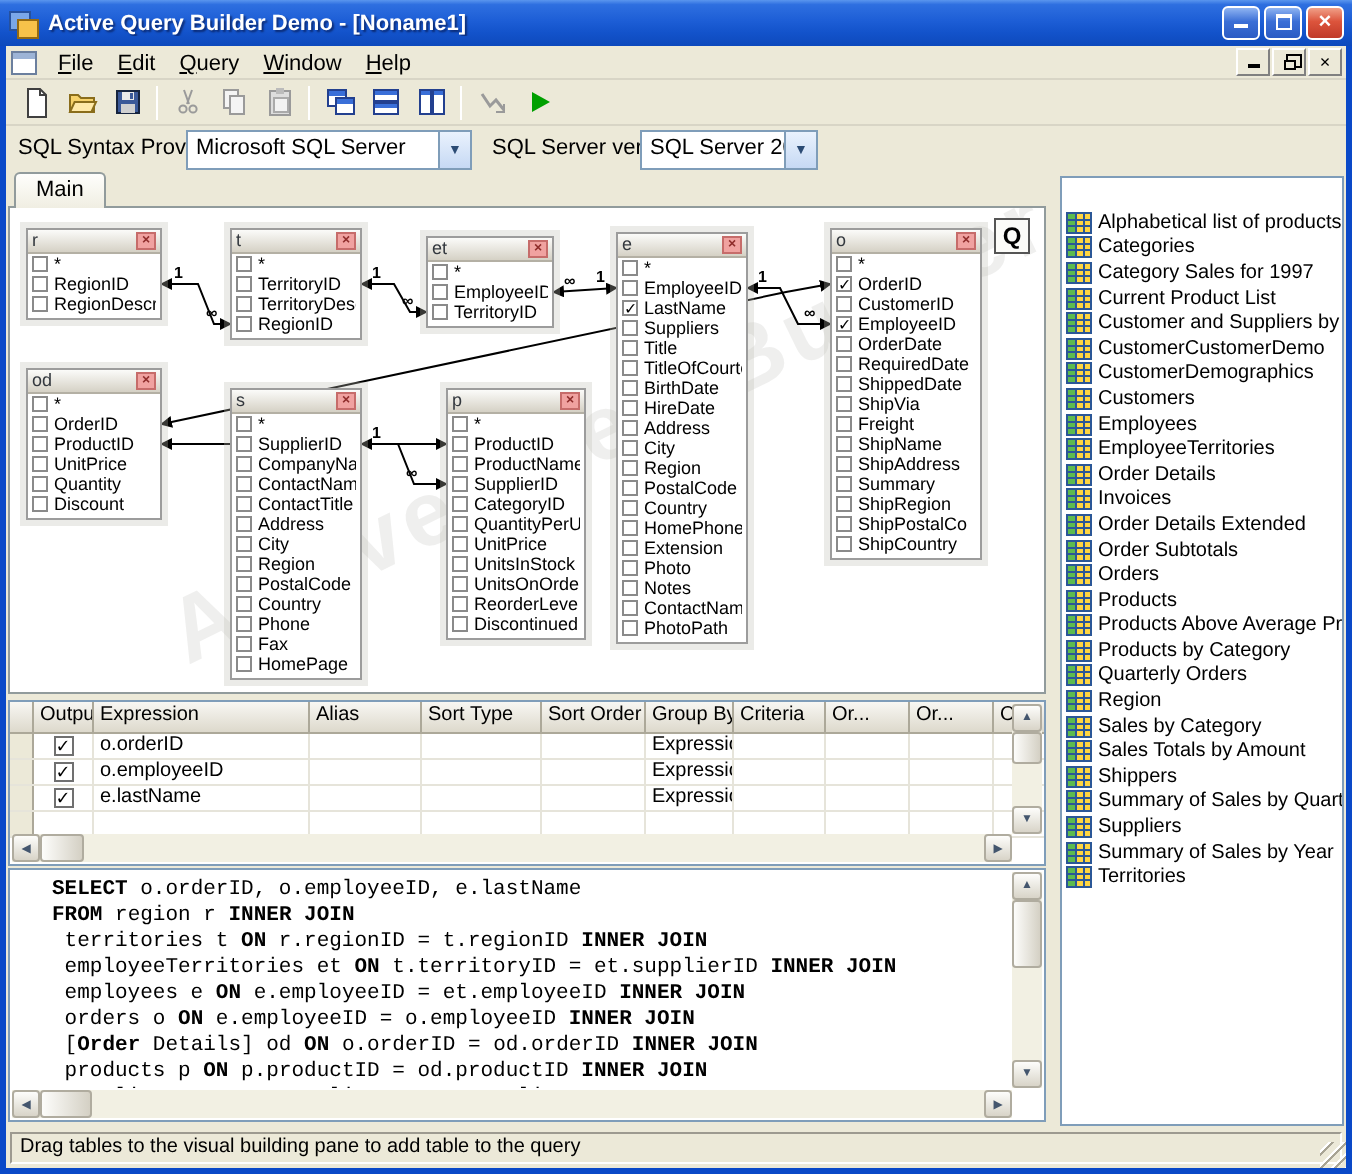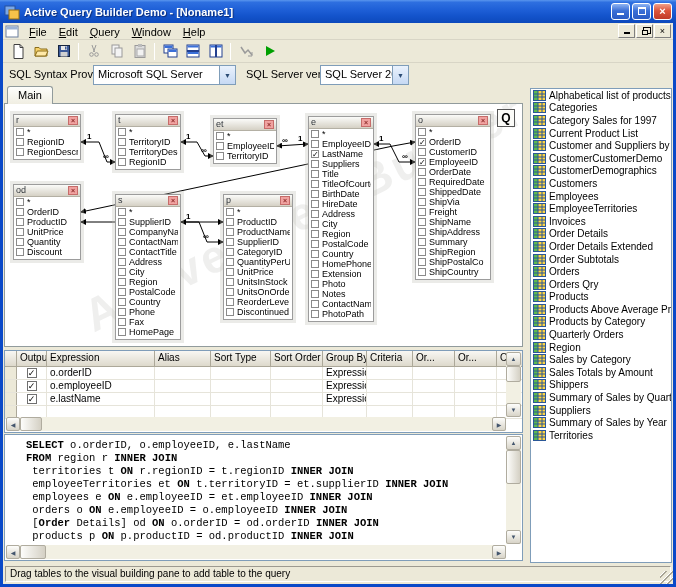--- a/index.html
+++ b/index.html
@@ -92,21 +92,21 @@
 
   
   .sqlpane { position:absolute; left:0; top:348px; width:519px; height:127px; background:#fff; border:1px solid #7F9DB9; overflow:hidden; }
   .sql-text { position:absolute; left:0; top:2px; right:17px; bottom:16px; padding:2px 4px 0 21px; overflow:hidden; }
   .sql-line { font-family:"Liberation Mono", monospace; font-size:10.5px; line-height:13px; white-space:pre; color:#000; }
   .sql-line b { font-weight:bold; }
 
   
   .splitter { position:absolute; left:521px; top:0; width:6px; bottom:0; }
   .sidebar { position:absolute; left:527px; right:1px; top:2px; bottom:1px; background:#fff; border:1px solid #7F9DB9;
-    overflow:hidden; padding:0 0 0 2px; }
+    overflow:hidden; padding:16px 0 0 2px; }
   .sb-item { display:flex; align-items:center; gap:3px; height:12.6px; font-size:10px; white-space:nowrap; overflow:hidden; }
   .sb-item svg { flex:0 0 auto; }
 
   
   .statusbar { position:absolute; left:0; right:0; bottom:0; height:20px; background:#ECE9D8; padding:2px; }
   .status-panel { height:100%; border:1px solid; border-color:#9D9A90 #FFF #FFF #9D9A90; font-size:10px; padding:1px 4px;
     white-space:nowrap; overflow:hidden; }
   .grip { position:absolute; right:0; bottom:0; width:13px; height:13px;
     background:repeating-linear-gradient(135deg, transparent 0 3px, #fff 3px 4px, #A8A494 4px 5px); }
 </style>
@@ -866,42 +866,42 @@
         </div>
         <div class="sb-item">
           <span style="display: flex;">
             <svg width="13" height="11" viewBox="0 0 13 11">
               <rect x="0.5" y="0.5" width="12" height="10" fill="#fff" stroke="#2B5797"></rect>
               <rect x="1" y="1" width="4" height="9" fill="#5DBB4E"></rect>
               <rect x="5" y="1" width="7" height="9" fill="#FFD540"></rect>
               <path d="M5 1v9M9 1v9M1 4h11M1 7h11" stroke="#2B5797" fill="none"></path>
             </svg>
           </span>
+          <span>Order Details</span>
+        </div>
+        <div class="sb-item">
+          <span style="display: flex;">
+            <svg width="13" height="11" viewBox="0 0 13 11">
+              <rect x="0.5" y="0.5" width="12" height="10" fill="#fff" stroke="#2B5797"></rect>
+              <rect x="1" y="1" width="4" height="9" fill="#5DBB4E"></rect>
+              <rect x="5" y="1" width="7" height="9" fill="#FFD540"></rect>
+              <path d="M5 1v9M9 1v9M1 4h11M1 7h11" stroke="#2B5797" fill="none"></path>
+            </svg>
+          </span>
           <span>Invoices</span>
         </div>
         <div class="sb-item">
           <span style="display: flex;">
             <svg width="13" height="11" viewBox="0 0 13 11">
               <rect x="0.5" y="0.5" width="12" height="10" fill="#fff" stroke="#2B5797"></rect>
               <rect x="1" y="1" width="4" height="9" fill="#5DBB4E"></rect>
               <rect x="5" y="1" width="7" height="9" fill="#FFD540"></rect>
               <path d="M5 1v9M9 1v9M1 4h11M1 7h11" stroke="#2B5797" fill="none"></path>
             </svg>
           </span>
-          <span>Order Details</span>
-        </div>
-        <div class="sb-item">
-          <span style="display: flex;">
-            <svg width="13" height="11" viewBox="0 0 13 11">
-              <rect x="0.5" y="0.5" width="12" height="10" fill="#fff" stroke="#2B5797"></rect>
-              <rect x="1" y="1" width="4" height="9" fill="#5DBB4E"></rect>
-              <rect x="5" y="1" width="7" height="9" fill="#FFD540"></rect>
-              <path d="M5 1v9M9 1v9M1 4h11M1 7h11" stroke="#2B5797" fill="none"></path>
-            </svg>
-          </span>
           <span>Order Details Extended</span>
         </div>
         <div class="sb-item">
           <span style="display: flex;">
             <svg width="13" height="11" viewBox="0 0 13 11">
               <rect x="0.5" y="0.5" width="12" height="10" fill="#fff" stroke="#2B5797"></rect>
               <rect x="1" y="1" width="4" height="9" fill="#5DBB4E"></rect>
               <rect x="5" y="1" width="7" height="9" fill="#FFD540"></rect>
               <path d="M5 1v9M9 1v9M1 4h11M1 7h11" stroke="#2B5797" fill="none"></path>
             </svg>
@@ -911,31 +911,20 @@
         <div class="sb-item">
           <span style="display: flex;">
             <svg width="13" height="11" viewBox="0 0 13 11">
               <rect x="0.5" y="0.5" width="12" height="10" fill="#fff" stroke="#2B5797"></rect>
               <rect x="1" y="1" width="4" height="9" fill="#5DBB4E"></rect>
               <rect x="5" y="1" width="7" height="9" fill="#FFD540"></rect>
               <path d="M5 1v9M9 1v9M1 4h11M1 7h11" stroke="#2B5797" fill="none"></path>
             </svg>
           </span>
           <span>Orders</span>
-        </div>
-        <div class="sb-item">
-          <span style="display: flex;">
-            <svg width="13" height="11" viewBox="0 0 13 11">
-              <rect x="0.5" y="0.5" width="12" height="10" fill="#fff" stroke="#2B5797"></rect>
-              <rect x="1" y="1" width="4" height="9" fill="#5DBB4E"></rect>
-              <rect x="5" y="1" width="7" height="9" fill="#FFD540"></rect>
-              <path d="M5 1v9M9 1v9M1 4h11M1 7h11" stroke="#2B5797" fill="none"></path>
-            </svg>
-          </span>
-          <span>Orders Qry</span>
         </div>
         <div class="sb-item">
           <span style="display: flex;">
             <svg width="13" height="11" viewBox="0 0 13 11">
               <rect x="0.5" y="0.5" width="12" height="10" fill="#fff" stroke="#2B5797"></rect>
               <rect x="1" y="1" width="4" height="9" fill="#5DBB4E"></rect>
               <rect x="5" y="1" width="7" height="9" fill="#FFD540"></rect>
               <path d="M5 1v9M9 1v9M1 4h11M1 7h11" stroke="#2B5797" fill="none"></path>
             </svg>
           </span>

